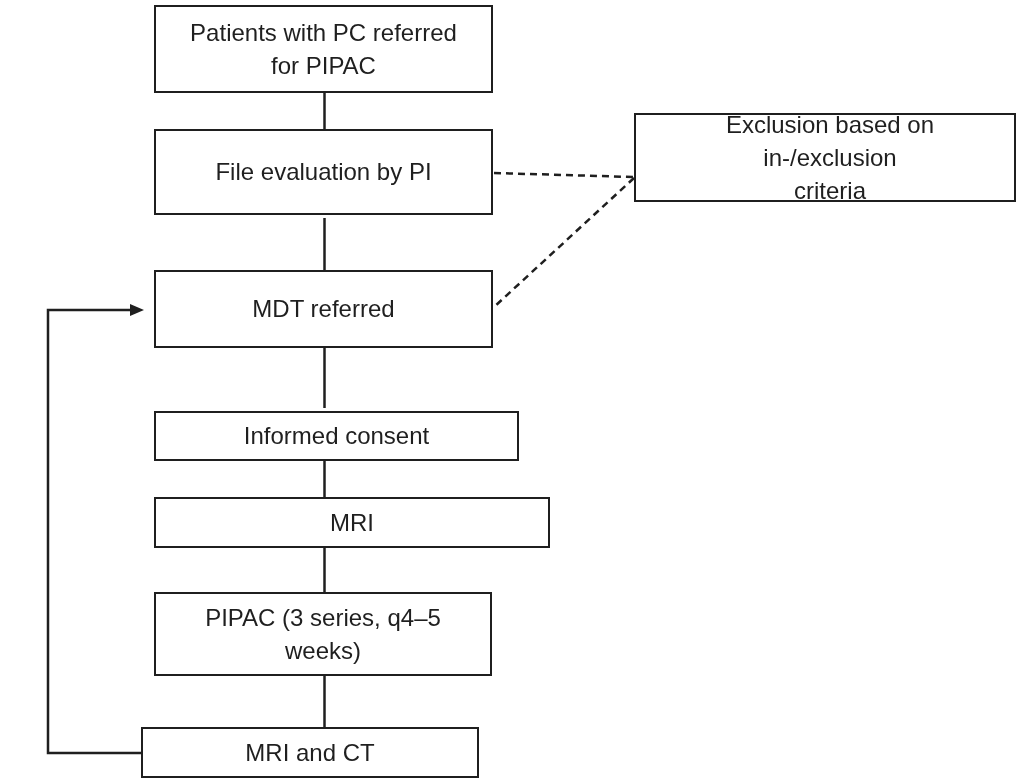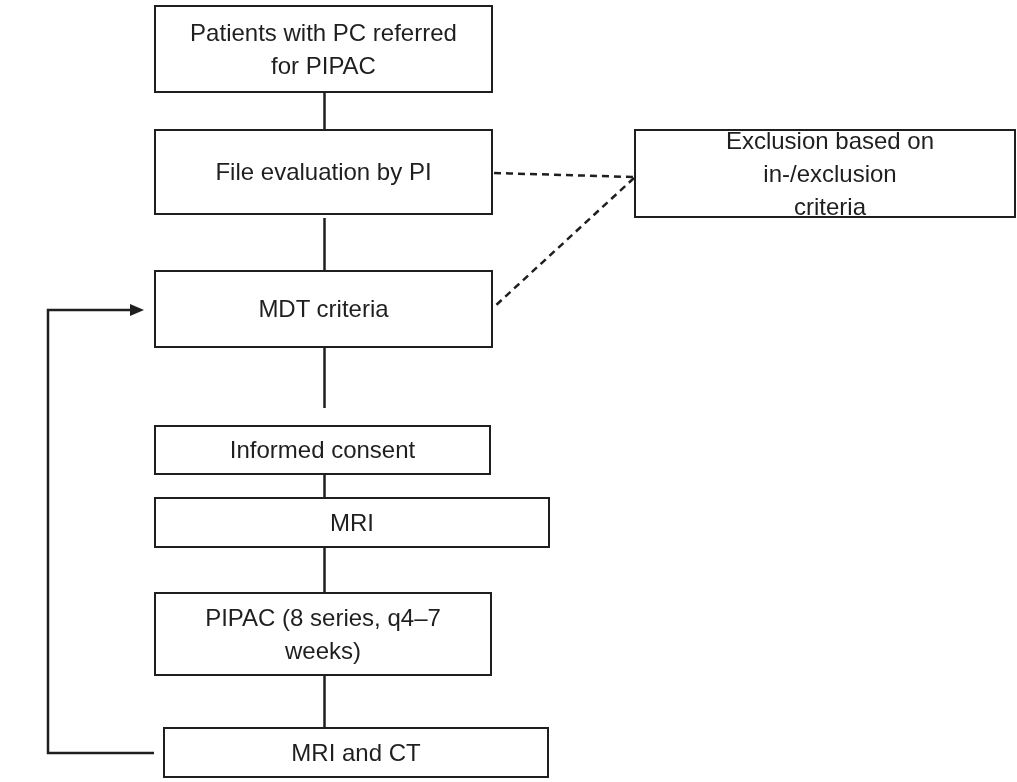--- a/index.html
+++ b/index.html
@@ -30,26 +30,26 @@
     text-align: center;
     color: #1f1f1f;
     font-size: 24px;
     line-height: 1.38;
     white-space: pre-line;
     padding: 0 18px;
   }
   
   .n-patients  { left: 111px; top: 5px;   width: 339px; height: 88px; }
   .n-fileeval  { left: 111px; top: 129px; width: 339px; height: 86px; }
-  .n-exclusion { left: 591px; top: 129px; width: 382px; height: 89px; padding-left: 28px; }
+  .n-exclusion { left: 591px; top: 113px; width: 382px; height: 89px; padding-left: 28px; }
   .n-mdt       { left: 111px; top: 270px; width: 339px; height: 78px; }
-  .n-consent   { left: 111px; top: 425px; width: 337px; height: 50px; }
+  .n-consent   { left: 111px; top: 411px; width: 365px; height: 50px; }
   .n-mri       { left: 111px; top: 497px; width: 396px; height: 51px; }
   .n-pipac     { left: 111px; top: 592px; width: 338px; height: 84px; }
-  .n-mrict     { left: 120px; top: 727px; width: 386px; height: 51px; }
+  .n-mrict     { left: 98px; top: 727px; width: 338px; height: 51px; }
 </style>
 </head>
 <body>
 
 <div class="canvas">
 
   <svg class="connectors" viewBox="0 0 1017 782" xmlns="http://www.w3.org/2000/svg">
     <defs>
       <marker id="arrowhead" markerUnits="userSpaceOnUse" markerWidth="15" markerHeight="12" refX="1" refY="6" orient="auto">
         <path d="M0,0 L14,6 L0,12 Z" fill="#1f1f1f"></path>
@@ -77,33 +77,33 @@
   <div class="node n-fileeval">
     <span>File evaluation by PI</span>
   </div>
 
   <div class="node n-exclusion">
     <span>Exclusion based on in-/exclusion
 criteria</span>
   </div>
 
   <div class="node n-mdt">
-    <span>MDT criteria</span>
+    <span>MDT referred</span>
   </div>
 
   <div class="node n-consent">
     <span>Informed consent</span>
   </div>
 
   <div class="node n-mri">
     <span>MRI</span>
   </div>
 
   <div class="node n-pipac">
-    <span>PIPAC (8 series, q4–7
+    <span>PIPAC (3 series, q4–5
 weeks)</span>
   </div>
 
   <div class="node n-mrict">
     <span>MRI and CT</span>
   </div>
 
 </div>
 
 </body></html>

